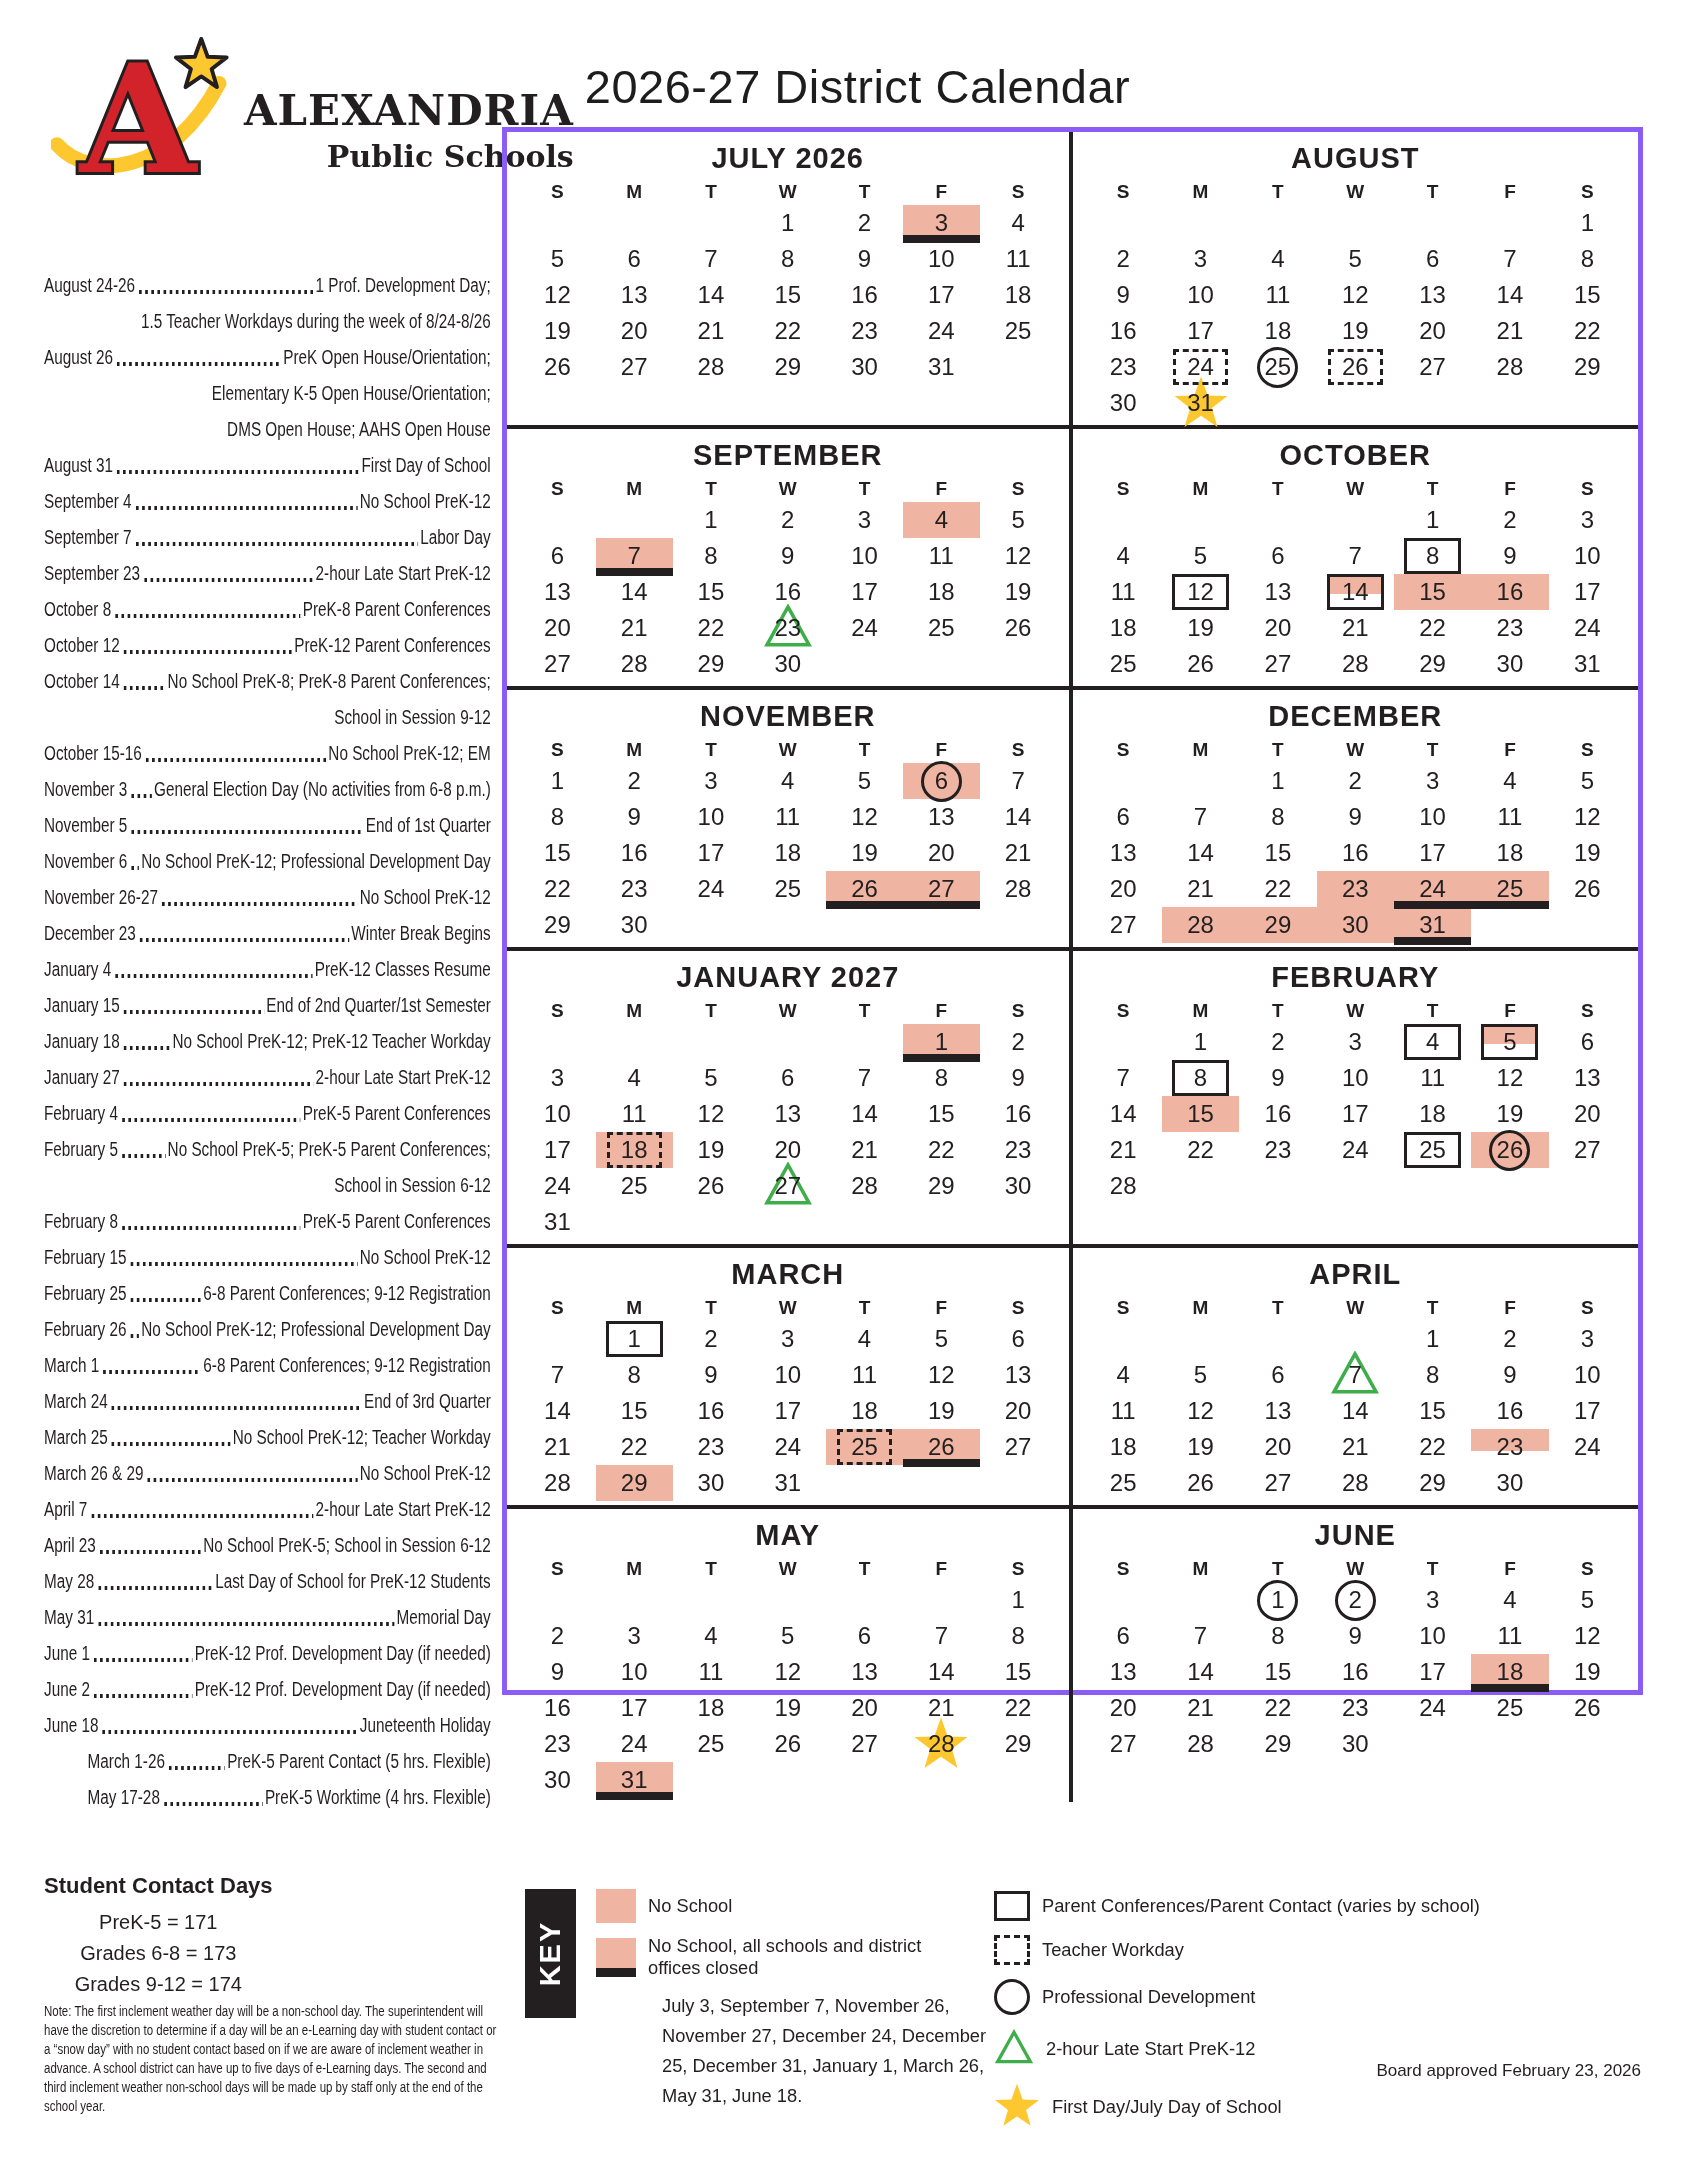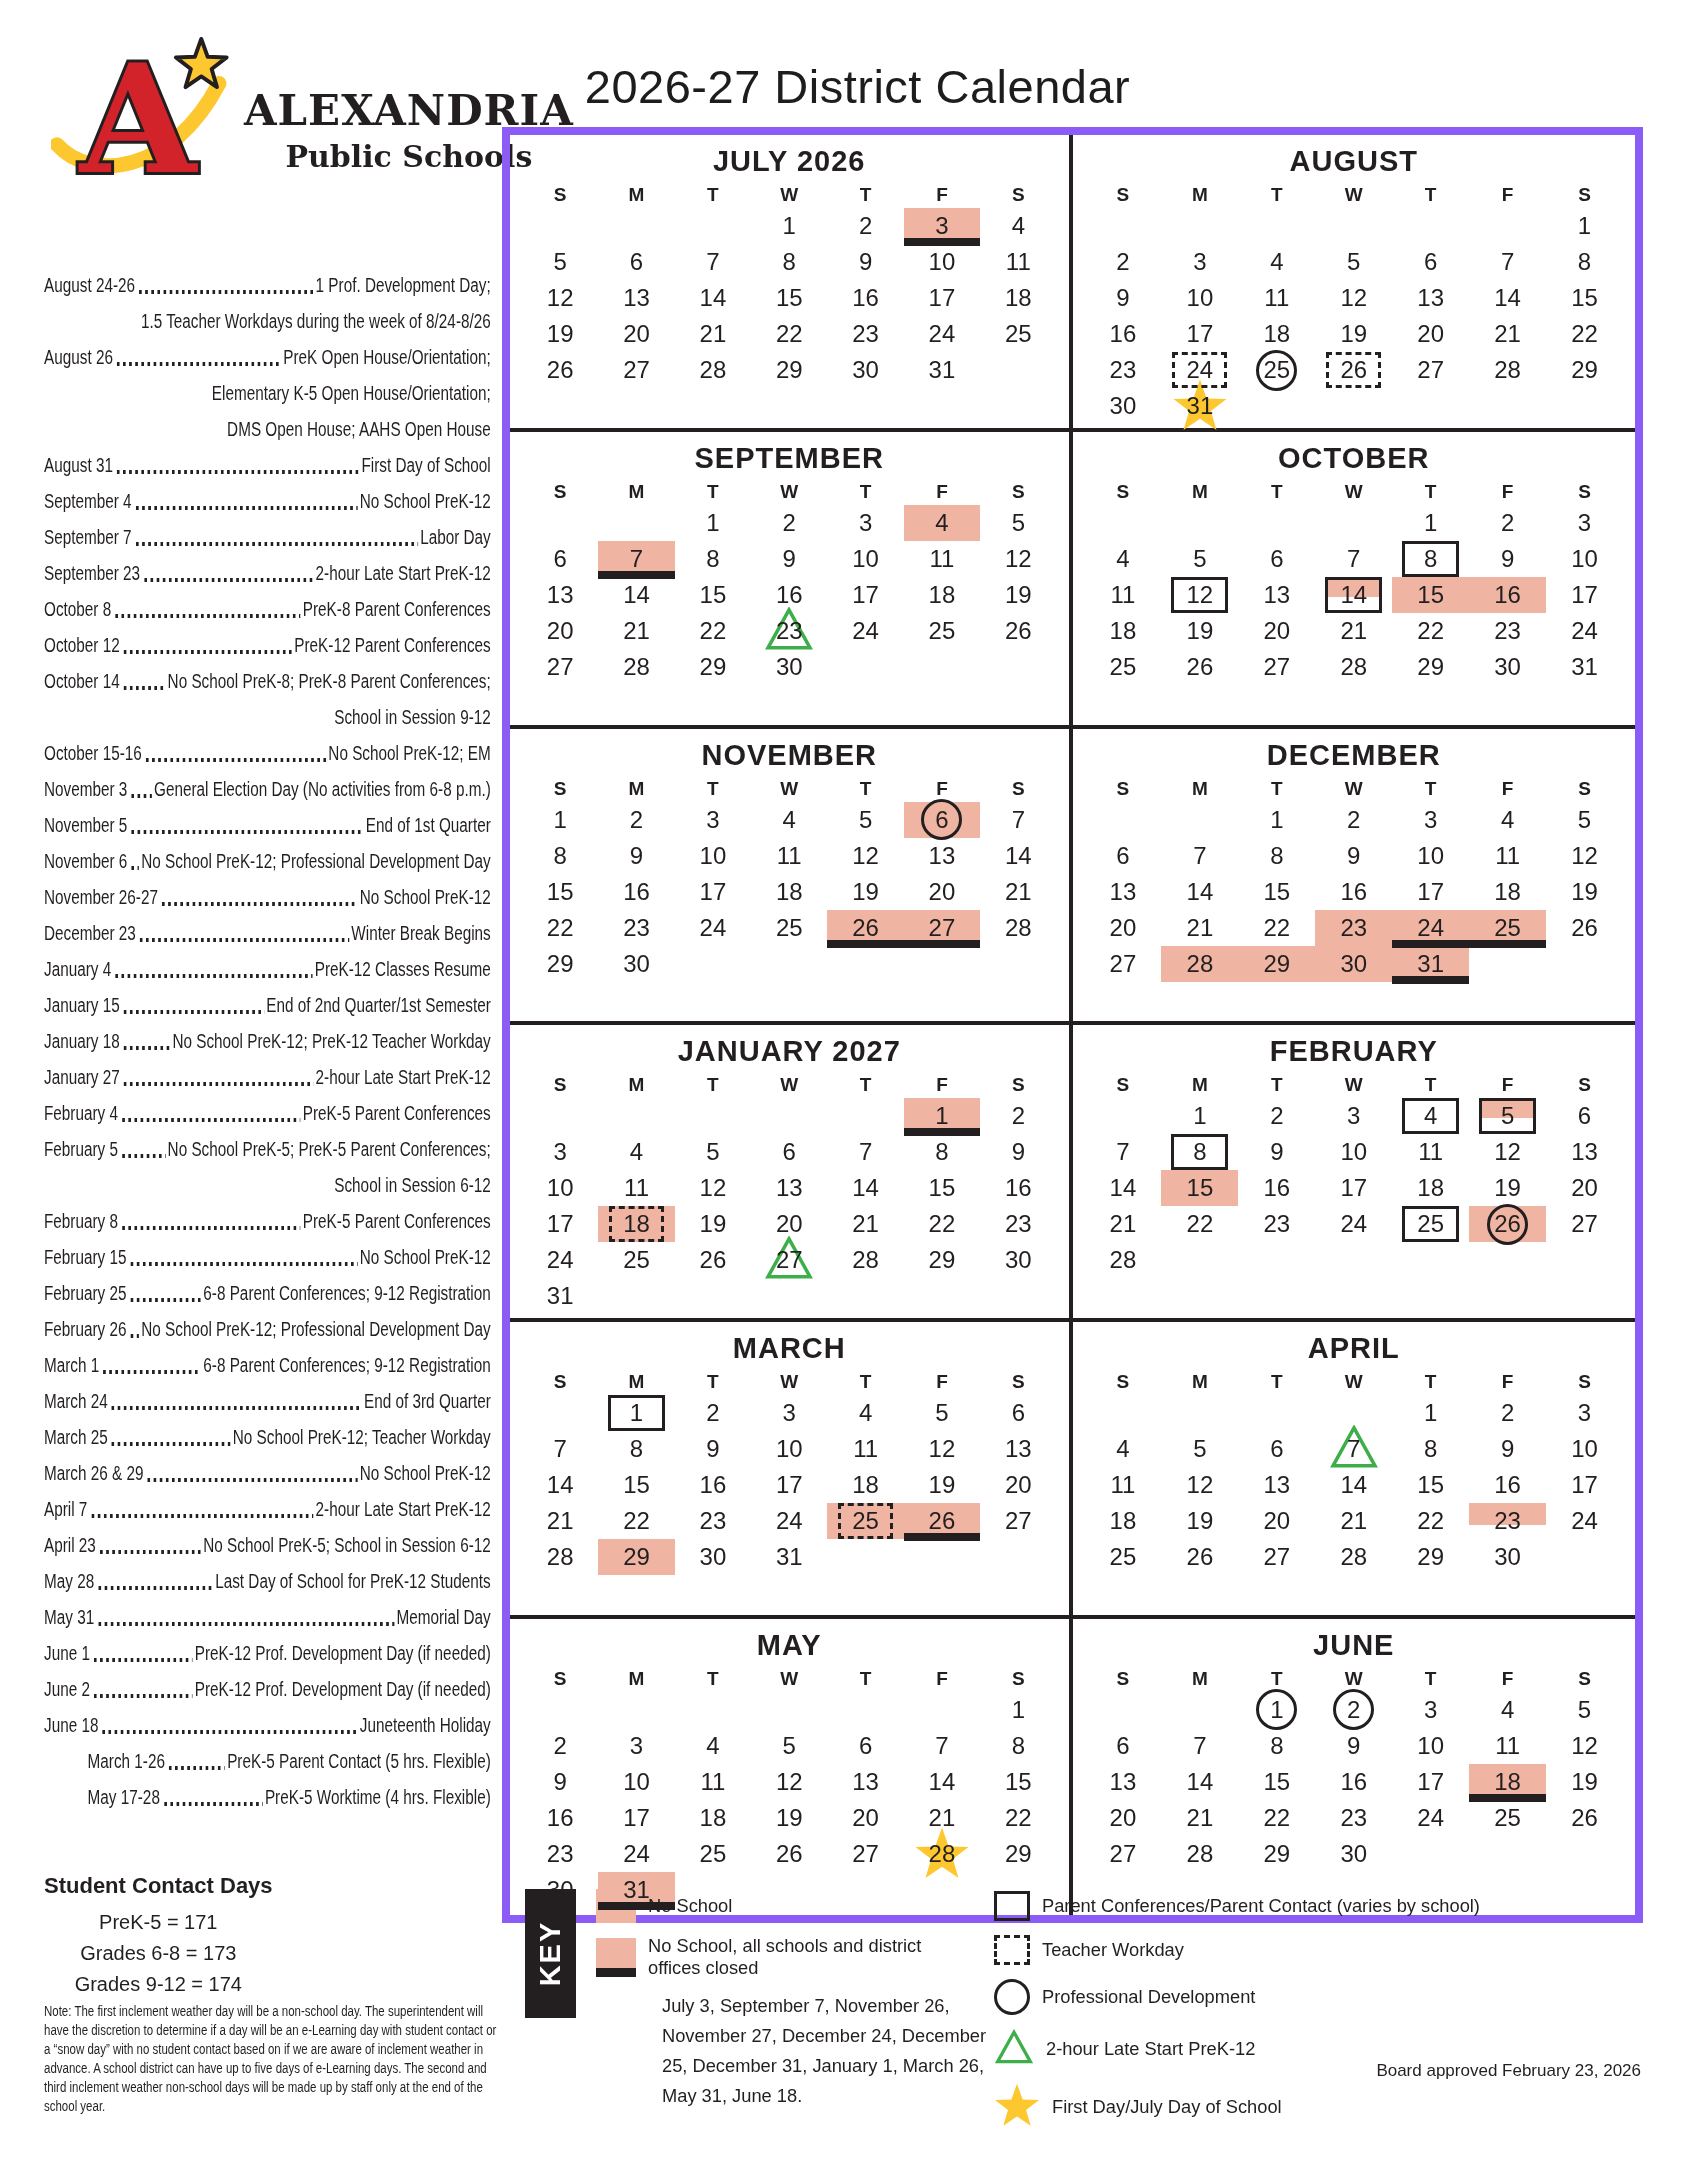--- a/index.html
+++ b/index.html
@@ -1,35 +1,35 @@
 <!DOCTYPE html>
 <html><head>
 <meta charset="utf-8">
 <style>
   html,body{margin:0;padding:0;background:#fff;}
   #page{position:relative;width:1683px;height:2178px;background:#fff;overflow:hidden;
         font-family:"Liberation Sans",sans-serif;color:#231F20;}
   
   #logo{position:absolute;left:51px;top:34px;display:flex;align-items:center;gap:10px;}
-  .logo-text{text-align:center;margin-top:28px;}
+  .logo-text{text-align:right;margin-top:28px;}
   .logo-name{font-family:"DejaVu Serif",serif;font-weight:bold;font-size:42px;letter-spacing:1px;color:#231F20;}
   .logo-sub{font-family:"DejaVu Serif",serif;font-weight:bold;font-size:30px;margin-top:4px;color:#231F20;}
   #title{position:absolute;left:16px;top:59px;width:1683px;margin:0;text-align:center;
          font-weight:400;font-size:47px;letter-spacing:0.5px;color:#1d1d1d;}
   
   #events{position:absolute;left:44px;top:267px;width:584px;transform:scaleX(.765);transform-origin:left top;}
   .evrow{display:flex;align-items:flex-end;white-space:nowrap;font-size:20px;line-height:36px;}
   .evrow.indent{padding-left:57px;}
   .leader{flex:1 1 8px;min-width:6px;height:26px;margin:0 3px;
           background-image:radial-gradient(circle,#231F20 2px,rgba(0,0,0,0) 2.3px);
           background-size:8px 8px;background-repeat:repeat-x;background-position:left bottom 7px;}
   .evcont{text-align:right;font-size:20px;line-height:36px;white-space:nowrap;}
   
-  #calbox{position:absolute;left:502px;top:127px;width:1141px;height:1796px;box-sizing:border-box;
-          border:8px solid #8b5cf6;display:grid;grid-template-columns:1fr 1fr;grid-template-rows:repeat(6,1fr);}
+  #calbox{position:absolute;left:502px;top:127px;width:1141px;height:1568px;box-sizing:border-box;
+          border:5px solid #8b5cf6;display:grid;grid-template-columns:1fr 1fr;grid-template-rows:repeat(6,1fr);}
   .month{box-sizing:border-box;padding:8px 12px 4px;overflow:visible;}
   .month:nth-child(odd){border-right:4px solid #231F20;}
   .month:not(:nth-last-child(-n+2)){border-bottom:4px solid #231F20;}
   .mtitle{text-align:center;font-weight:bold;font-size:29px;letter-spacing:1px;margin:2px 0 4px;}
   .mhdr,.week{display:grid;grid-template-columns:repeat(7,1fr);}
   .mhdr span{text-align:center;font-weight:bold;font-size:19px;line-height:26px;}
   .cell{position:relative;height:36px;display:flex;align-items:center;justify-content:center;font-size:24px;}
   .cell.hl{background:#EFB4A2;}
   .cell.hlhalf{background:linear-gradient(#EFB4A2 0 62%,rgba(0,0,0,0) 62%);}
   .num{position:relative;z-index:2;}

